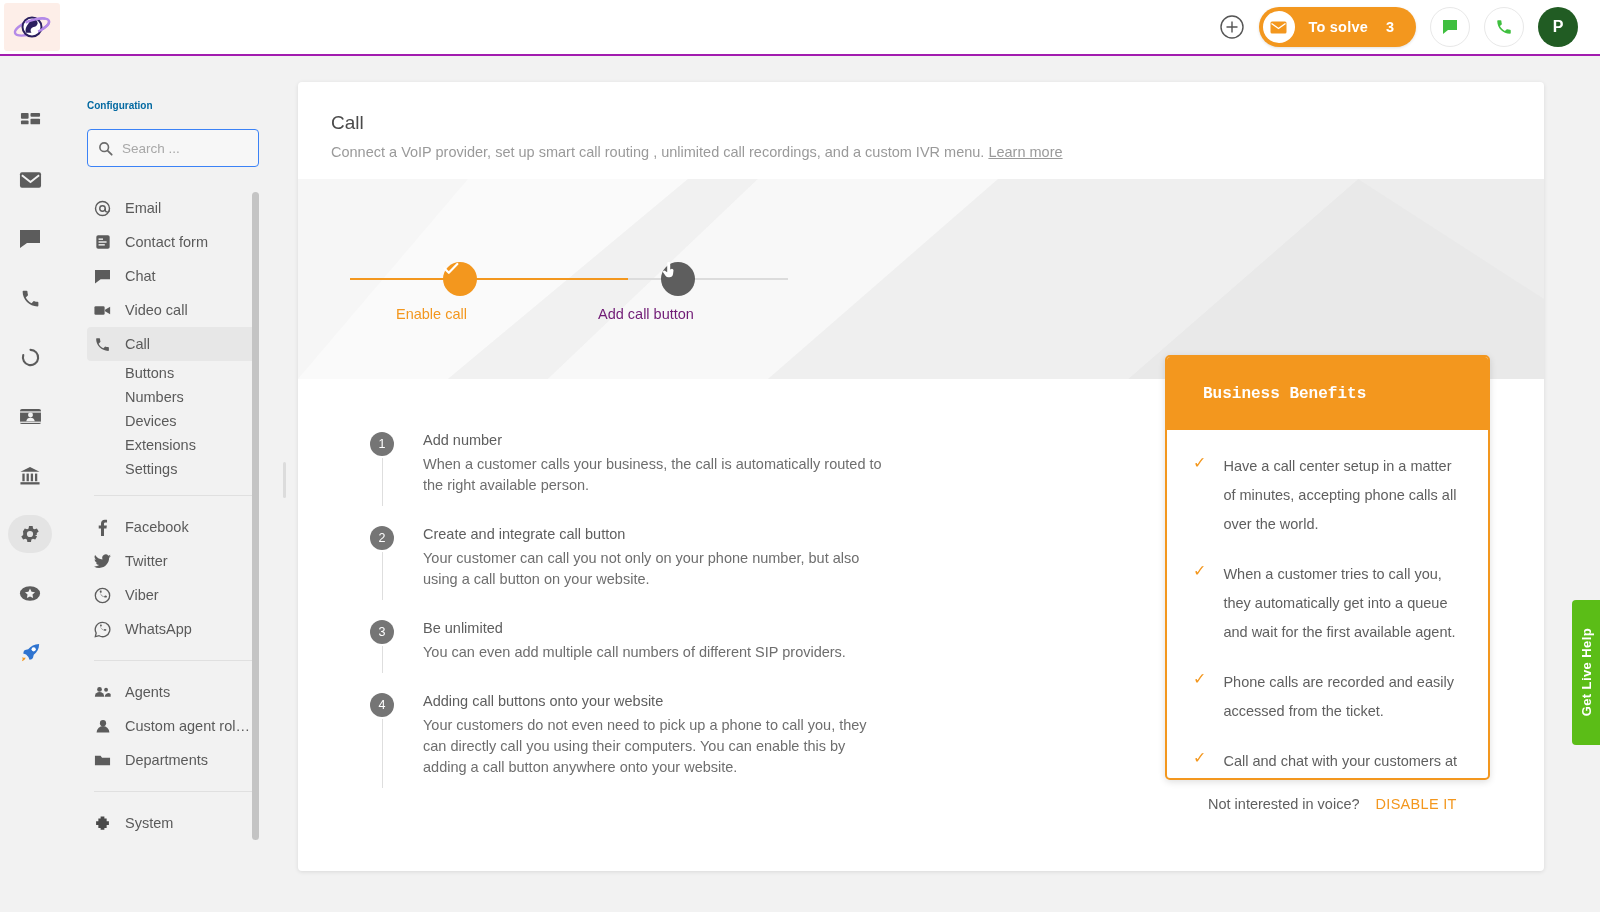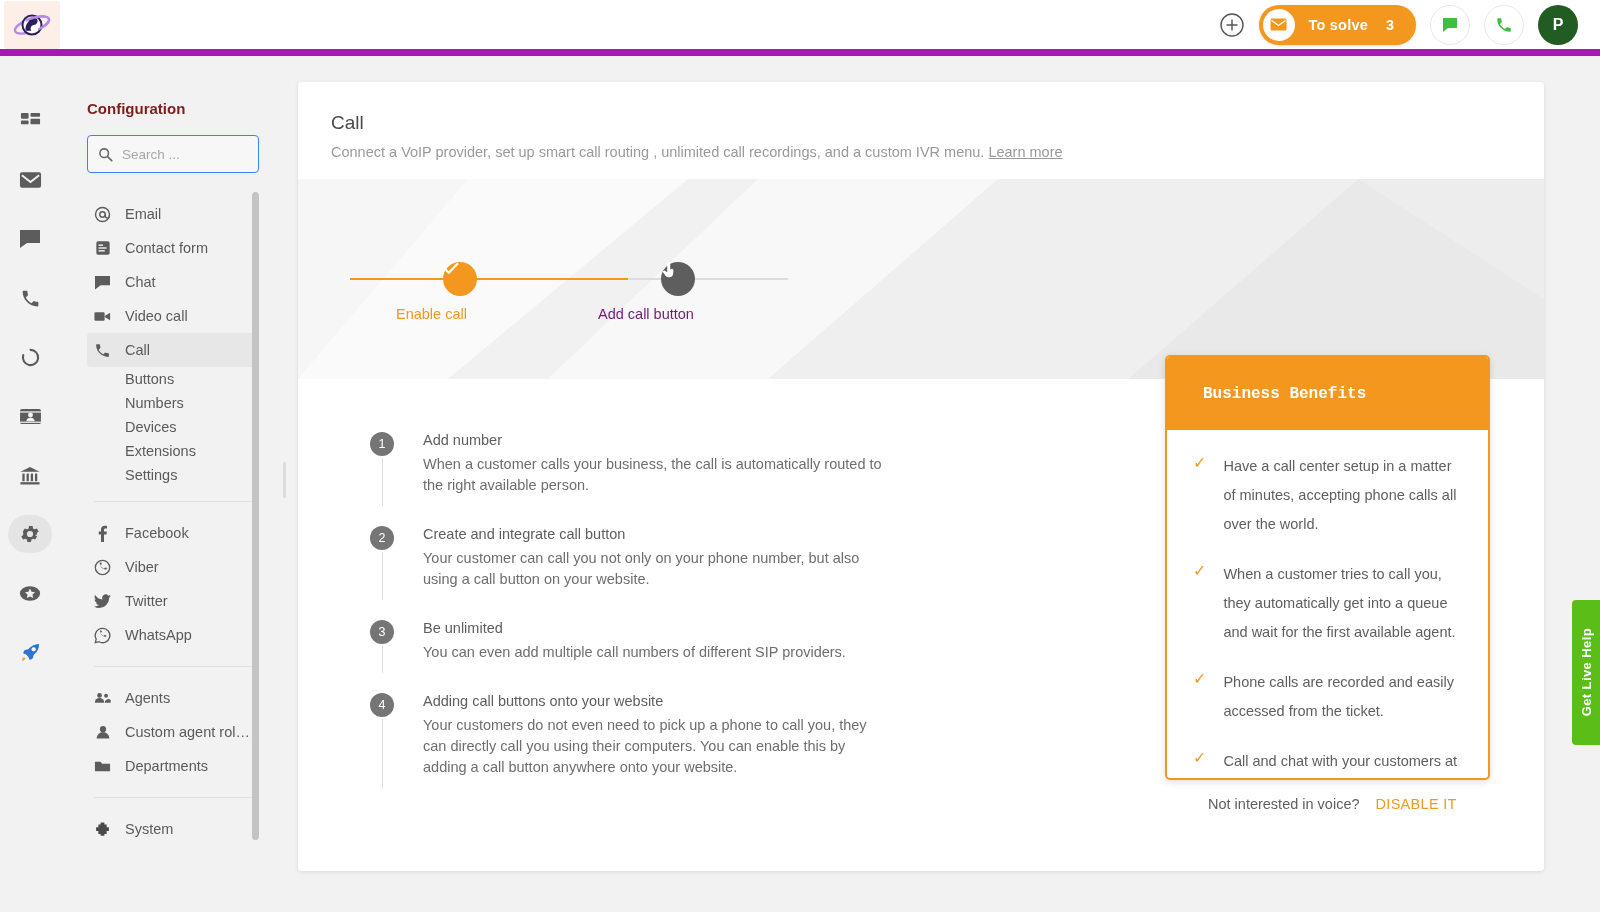--- a/index.html
+++ b/index.html
@@ -8,21 +8,21 @@
     font-family: "Liberation Sans", sans-serif;
     background: #f2f2f2;
     overflow: hidden;
   }
 
   
   .topbar {
     position: absolute; top: 0; left: 0;
     width: 1600px; height: 56px;
     background: #ffffff;
-    border-bottom: 7px solid #a21caf;
+    border-bottom: 2px solid #a21caf;
     display: flex; align-items: center;
     z-index: 30;
   }
   .logo-box {
     width: 56px; height: 48px;
     margin-left: 4px;
     background: #fdeee8;
     border-radius: 3px;
     display: flex; align-items: center; justify-content: center;
   }
@@ -74,21 +74,21 @@
   .rail-item.active { background: #e4e4e4; }
 
   
   .sidebar {
     position: absolute; top: 56px; left: 60px;
     width: 225px; height: 856px;
     background: #f2f2f2;
     overflow: hidden;
   }
   .side-title {
-    font-size: 15px; font-weight: bold; color: #7f1d1d;
+    font-size: 10px; font-weight: bold; color: #0369a1;
     padding: 44px 0 0 27px;
   }
   .search-wrap { padding: 18px 0 0 27px; }
   .search-box {
     width: 172px; height: 38px;
     background: #f7f7f7; border: 1px solid #3b82f6; border-radius: 4px;
     display: flex; align-items: center; padding: 0 10px; gap: 9px;
   }
   .search-box input {
     border: none; outline: none; background: transparent;
@@ -409,34 +409,34 @@
     <div class="menu-item">
       <span class="menu-icon">
         <svg width="15" height="17" viewBox="0 0 12 18">
           <path d="M7.6 18 V10 h2.6 l.4-3H7.6V5.2c0-.9.3-1.5 1.6-1.5h1.6V1c-.3 0-1.3-.1-2.4-.1-2.4 0-4 1.5-4 4.1V7H2v3h2.4v8z" fill="#5c5c5c"></path>
         </svg>
       </span>
       <span class="menu-label">Facebook</span>
     </div>
     <div class="menu-item">
       <span class="menu-icon">
+        <svg width="17" height="15" viewBox="0 0 18 15">
+          <path d="M18 1.8c-.7.3-1.4.5-2.1.6.8-.5 1.3-1.2 1.6-2-.7.4-1.5.7-2.3.9A3.6 3.6 0 0 0 8.9 4.6c0 .3 0 .6.1.8A10.3 10.3 0 0 1 1.2.7a3.6 3.6 0 0 0 1.1 4.8c-.6 0-1.2-.2-1.6-.5a3.6 3.6 0 0 0 2.9 3.6c-.5.1-1.1.2-1.6.1a3.6 3.6 0 0 0 3.4 2.5A7.3 7.3 0 0 1 0 12.7a10.3 10.3 0 0 0 5.6 1.6c6.7 0 10.4-5.6 10.4-10.4v-.5c.7-.5 1.4-1.1 1.9-1.8z" fill="#5c5c5c"></path>
+        </svg>
+      </span>
+      <span class="menu-label">Twitter</span>
+    </div>
+    <div class="menu-item">
+      <span class="menu-icon">
         <svg width="17" height="17" viewBox="0 0 18 18">
           <circle cx="9" cy="9" r="7.6" fill="none" stroke="#5c5c5c" stroke-width="1.4"></circle>
           <path d="M6.4 6.1c.9 1.8 2.3 3.2 4.1 4.1l1-1c.2-.2.4-.2.6-.1.5.2 1 .3 1.5.3v1.3c0 .3-.2.5-.5.5-3.9 0-7-3.1-7-7 0-.3.2-.5.5-.5h1.3c0 .5.1 1 .3 1.5.1.2 0 .4-.1.6z" fill="#5c5c5c"></path>
         </svg>
       </span>
       <span class="menu-label">Viber</span>
-    </div>
-    <div class="menu-item">
-      <span class="menu-icon">
-        <svg width="17" height="15" viewBox="0 0 18 15">
-          <path d="M18 1.8c-.7.3-1.4.5-2.1.6.8-.5 1.3-1.2 1.6-2-.7.4-1.5.7-2.3.9A3.6 3.6 0 0 0 8.9 4.6c0 .3 0 .6.1.8A10.3 10.3 0 0 1 1.2.7a3.6 3.6 0 0 0 1.1 4.8c-.6 0-1.2-.2-1.6-.5a3.6 3.6 0 0 0 2.9 3.6c-.5.1-1.1.2-1.6.1a3.6 3.6 0 0 0 3.4 2.5A7.3 7.3 0 0 1 0 12.7a10.3 10.3 0 0 0 5.6 1.6c6.7 0 10.4-5.6 10.4-10.4v-.5c.7-.5 1.4-1.1 1.9-1.8z" fill="#5c5c5c"></path>
-        </svg>
-      </span>
-      <span class="menu-label">Twitter</span>
     </div>
     <div class="menu-item">
       <span class="menu-icon">
         <svg width="17" height="17" viewBox="0 0 18 18">
           <path d="M9 1.4A7.6 7.6 0 0 0 2.3 12.7L1.4 16.6l4-1a7.6 7.6 0 1 0 3.6-14.2z" fill="none" stroke="#5c5c5c" stroke-width="1.4"></path>
           <path d="M6.6 5.9c.8 1.6 2 2.8 3.6 3.6l.9-.9c.2-.2.4-.2.6-.1.4.2.8.3 1.3.3v1.1c0 .3-.2.5-.5.5-3.4 0-6.1-2.7-6.1-6.1 0-.3.2-.5.5-.5h1.1c0 .4.1.9.3 1.3.1.2 0 .4-.1.5z" fill="#5c5c5c"></path>
         </svg>
       </span>
       <span class="menu-label">WhatsApp</span>
     </div>

